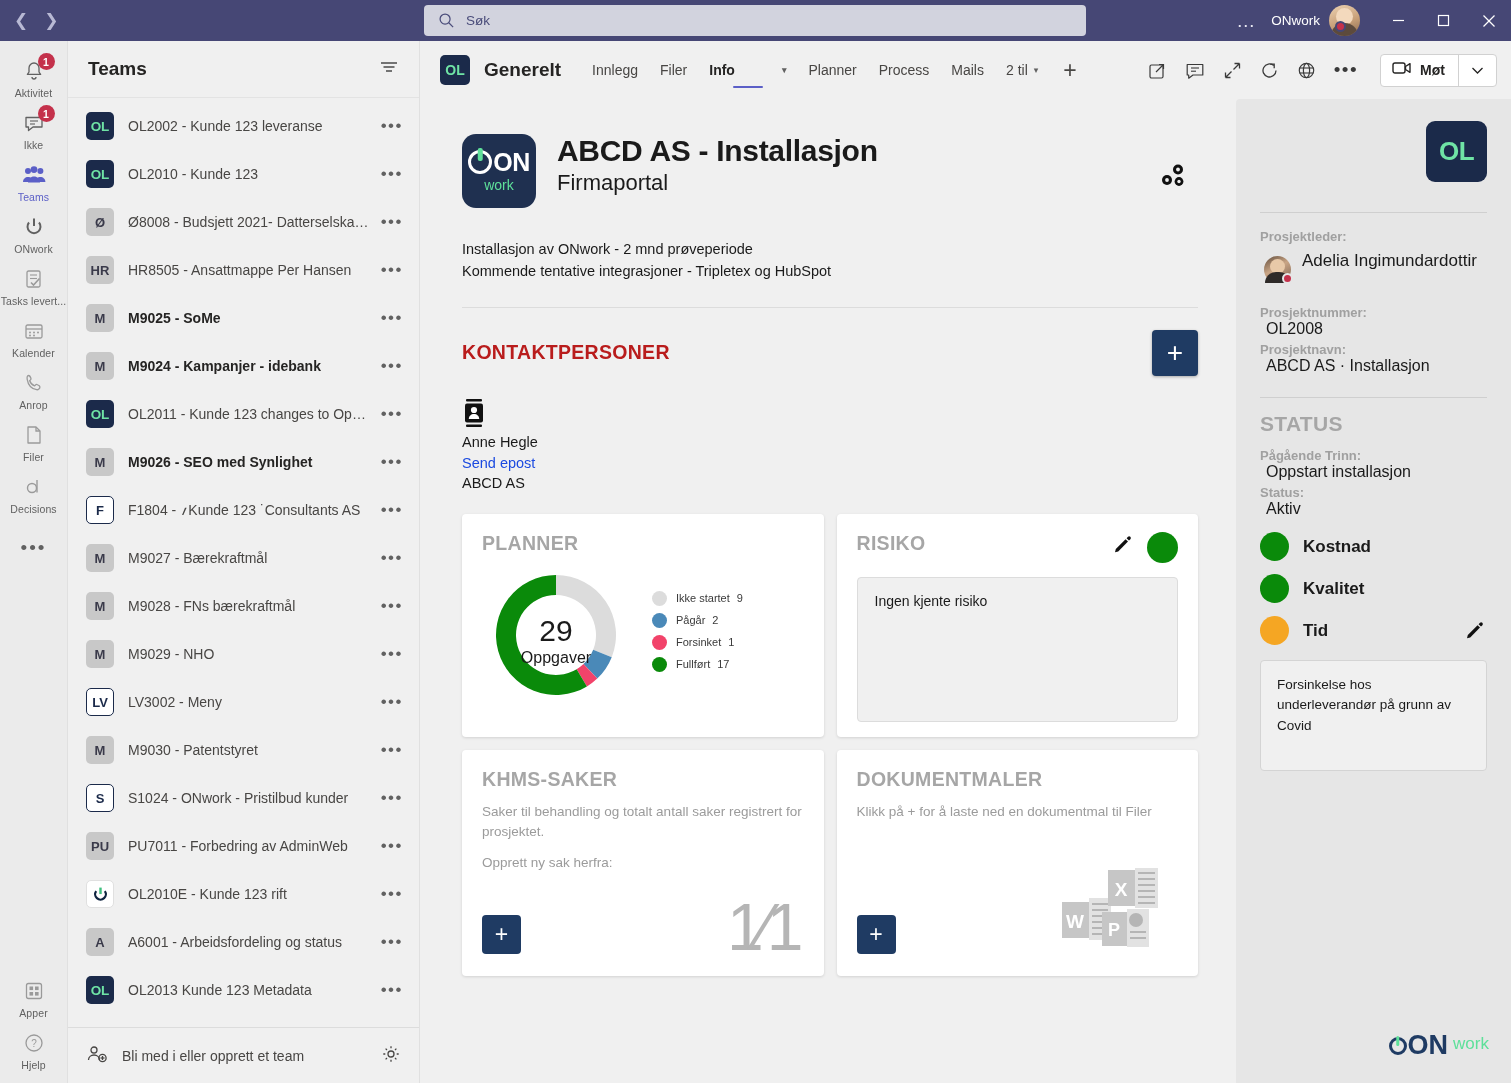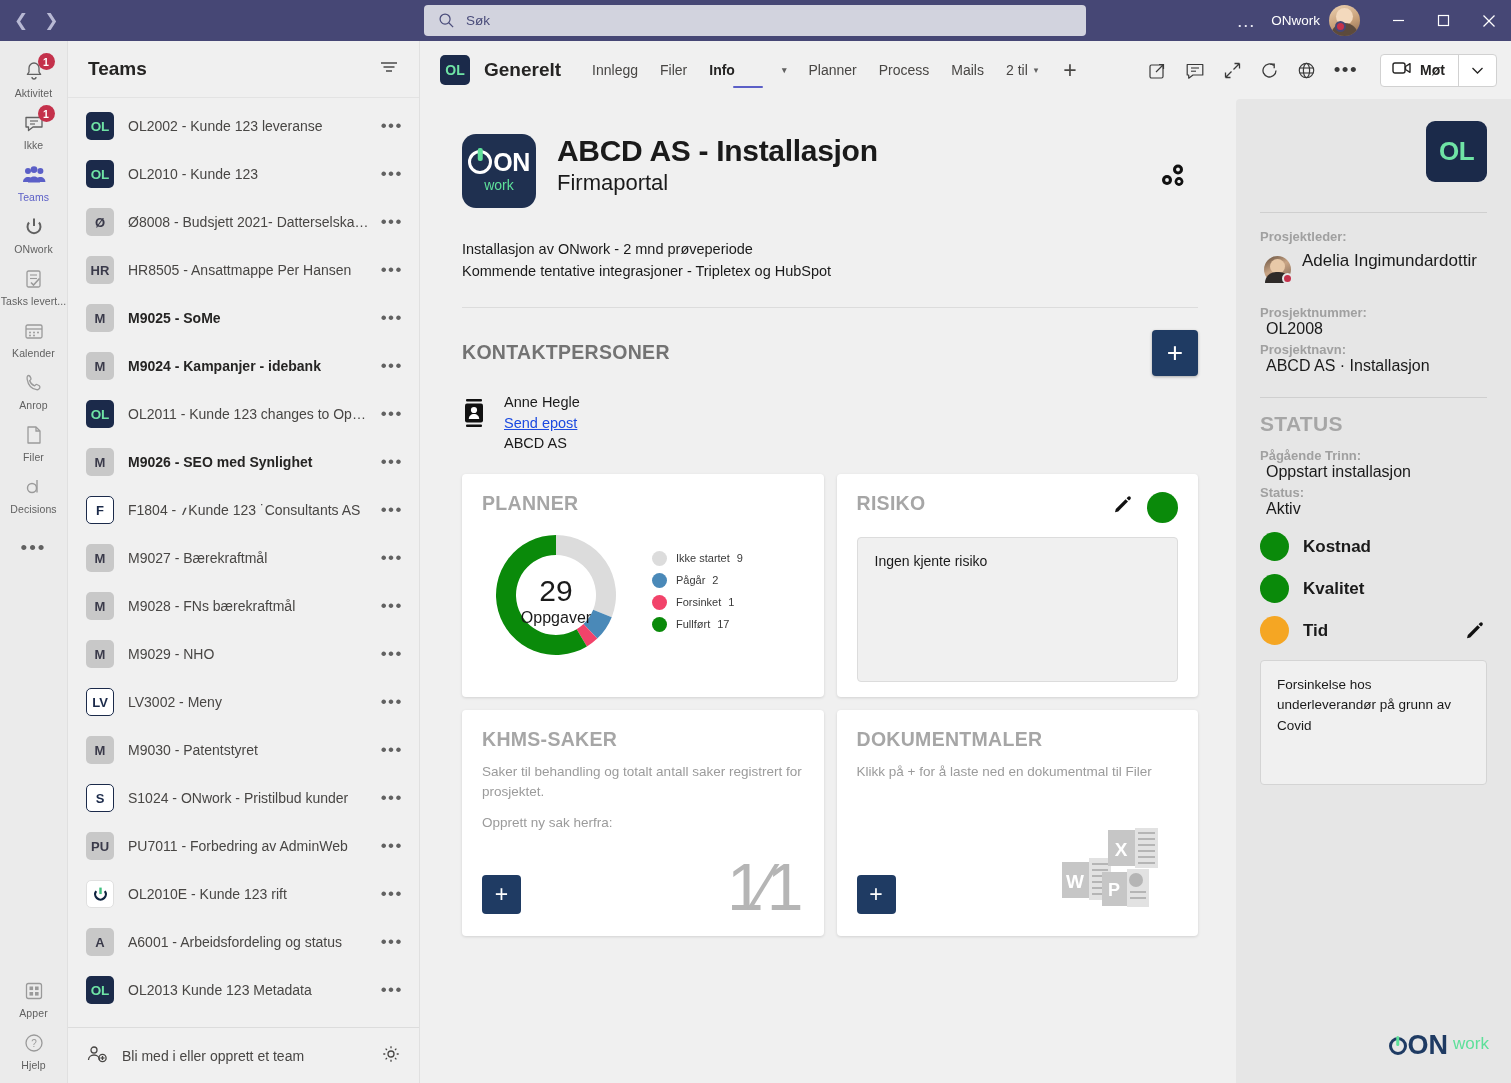--- a/index.html
+++ b/index.html
@@ -160,30 +160,30 @@
   }
   .onw-n { color:#fff; font-size:25px; font-weight:bold; line-height:1; letter-spacing:-.5px; }
   .onw-work { color:#5ee09a; font-size:14px; margin-top:2px; }
   .proj-title { font-size:30px; font-weight:bold; color:#1a1a1a; line-height:1.12; letter-spacing:-.3px; }
   .proj-sub { font-size:22px; color:#1a1a1a; margin-top:2px; }
   .cogs-btn { position:absolute; right:10px; top:28px; cursor:pointer; }
   .proj-desc { margin-top:30px; font-size:14.5px; color:#1a1a1a; line-height:1.55; }
   .hr { height:1px; background:#dcdcdc; margin-top:24px; }
 
   .sec-head { display:flex; align-items:center; justify-content:space-between; margin-top:22px; }
-  .sec-title { font-size:19.5px; font-weight:bold; color:#737373; letter-spacing:.3px; }
+  .sec-title { font-size:19.5px; font-weight:bold; color:#b91c1c; letter-spacing:.3px; }
   .plus-btn {
     width:46px; height:46px; border-radius:4px; background:#1f3b63; color:#fff;
     display:flex; align-items:center; justify-content:center; font-size:28px; font-weight:300;
     cursor:pointer; box-shadow: 0 1px 3px rgba(0,0,0,.3);
   }
-  .contact { display:flex; margin-top:16px; align-items:flex-start; }
+  .contact { display:flex; margin-top:16px; align-items:flex-start;flex-direction:column; }
   .contact-ico { margin-right:16px; margin-top:6px; }
   .contact-name { font-size:14.5px; color:#1a1a1a; line-height:1.42; }
-  .contact-mail { font-size:14.5px; color:#1b4ae0; text-decoration:underline; display:block; line-height:1.42; cursor:pointer; }
+  .contact-mail { font-size:14.5px; color:#1b4ae0; display:block; line-height:1.42; cursor:pointer; }
   .contact-org { font-size:14.5px; color:#1a1a1a; line-height:1.42; }
 
   .cards { display:grid; grid-template-columns: 1fr 1fr; gap: 13px; margin-top:20px; }
   .card {
     background:#fff; border-radius:4px; box-shadow:0 1px 3px rgba(0,0,0,.13);
     padding: 18px 20px 16px 20px; position:relative;
   }
   .card-title { font-size:19.5px; font-weight:bold; color:#a6a6a6; letter-spacing:.3px; }
   .card-p { font-size:13.5px; color:#9b9b9b; line-height:1.5; margin-top:11px; }
   .plus-sm {
@@ -246,21 +246,21 @@
     background:#c4314b; border:2px solid #e6e6e6; z-index:4;
   }
   .pm-name { font-size:17px; color:#1a1a1a; line-height:1.22; }
   .status-title { font-size:21px; font-weight:bold; color:#a6a6a6; letter-spacing:.3px; margin-bottom:12px; }
   .sdot-row { display:flex; align-items:center; margin-top:13px; position:relative; }
   .sdot { width:29px; height:29px; border-radius:50%; margin-right:14px; flex:0 0 29px; }
   .sdot-lbl { font-size:17px; font-weight:bold; color:#1a1a1a; }
   .pencil-right { position:absolute; right:2px; top:5px; cursor:pointer; }
   .note-box {
     margin-top:15px; background:#f0f0f0; border:1px solid #d4d4d4; border-radius:4px;
-    height:125px; padding:14px 16px; font-size:13.5px; color:#1a1a1a; line-height:1.5;
+    height:111px; padding:14px 16px; font-size:13.5px; color:#1a1a1a; line-height:1.5;
   }
   .onw-footer { position:absolute; right:22px; bottom:26px; display:flex; align-items:flex-end; }
   .fpwr { width:18px; height:18px; border-radius:50%; border:3px solid #1f3b63; position:relative; margin-right:1px; margin-bottom:2px; }
   .fpwr::before { content:''; position:absolute; left:50%; top:-4px; transform:translateX(-50%); width:3.5px; height:10px; background:#5ee09a; border-radius:2px; }
   .fn { font-size:27px; font-weight:bold; color:#1f3b63; line-height:.8; }
   .fwork { font-size:17px; color:#5ee09a; margin-left:5px; margin-bottom:3px; }
 </style>
 </head>
 <body>
 

